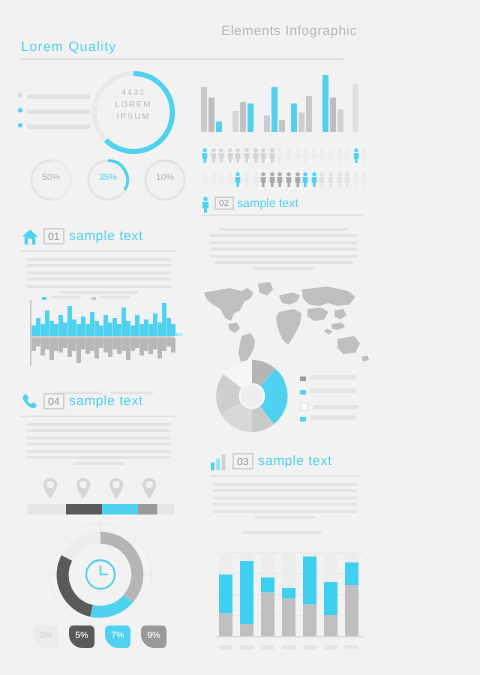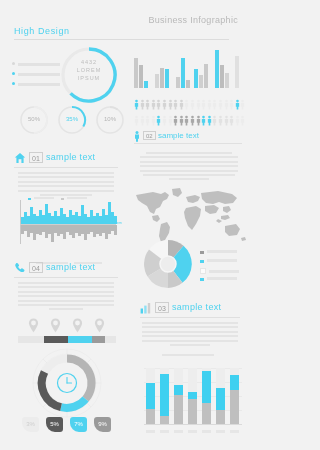--- a/index.html
+++ b/index.html
@@ -65,24 +65,24 @@
   .plg .bar{display:inline-block;width:30px;height:3px;background:#e4e4e4;vertical-align:1px;}
   .gl{position:absolute;height:1px;background:#e9e9e9;}
   .xl{position:absolute;height:3px;background:#e6e6e6;}
 </style>
 </head>
 <body>
 
 <div class="page">
 
   <div class="hdr">
-    <div class="hdr-left">High Design</div>
+    <div class="hdr-left">Lorem Quality</div>
     <div class="hdr-rule"></div>
     <div class="hdr-right">
-      <div>Business Infographic</div>
+      <div>Elements Infographic</div>
     </div>
   </div>
 
   <div class="ring-wrap">
     <svg class="ring-svg" width="62" height="62" viewBox="0 0 62 62">
       <circle cx="31" cy="31" r="26" fill="none" stroke="#e9e9e9" stroke-width="3.2"></circle>
       <path d="M31 5 A26 26 0 1 1 12.6 49.4" fill="none" stroke="#4fd2ef" stroke-width="3.4" stroke-linecap="butt"></path>
     </svg>
     <div class="ring-text">
       <div>4432</div>

